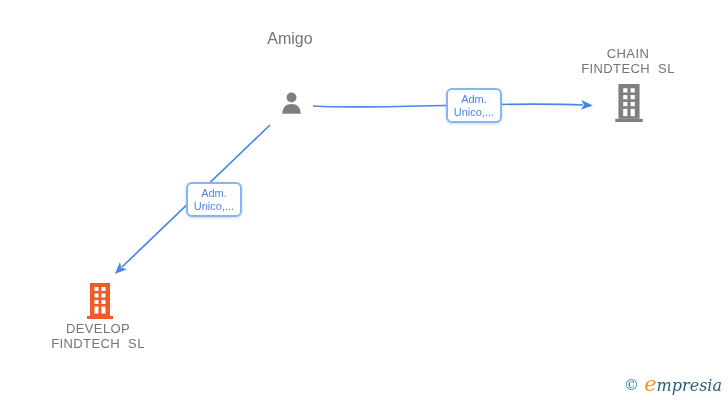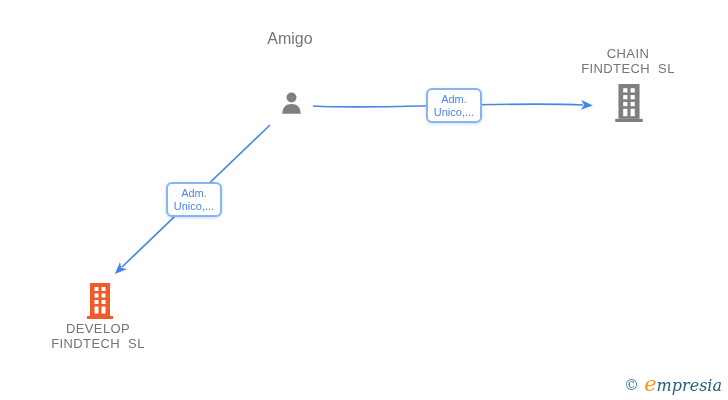--- a/index.html
+++ b/index.html
@@ -23,20 +23,21 @@
   .person-fill{fill:var(--person-icon-gray,#7f7f7f);}
 
   .edge-label{
     position:absolute;z-index:3;width:52px;padding:3px 0 2px 0;
     background:#ffffff;
     border:2px solid var(--edge-label-border,#8ab4f0);
     border-radius:6px;
     color:var(--edge-label-text,#4a86e8);
     font-size:11px;line-height:13px;text-align:center;
     box-shadow:0 1px 3px rgba(74,134,232,0.3);
+    margin-left:20px;
   }
   .edge-label span{display:block;white-space:pre;}
 
   .logo{
     position:absolute;right:6px;bottom:4px;z-index:2;
     font-family:"DejaVu Serif", serif;font-style:italic;
     white-space:nowrap;
     margin-left:17px;
   }
   .logo-copy{color:var(--logo-teal,#2d7f9d);font-style:normal;font-size:15px;vertical-align:1px;}

